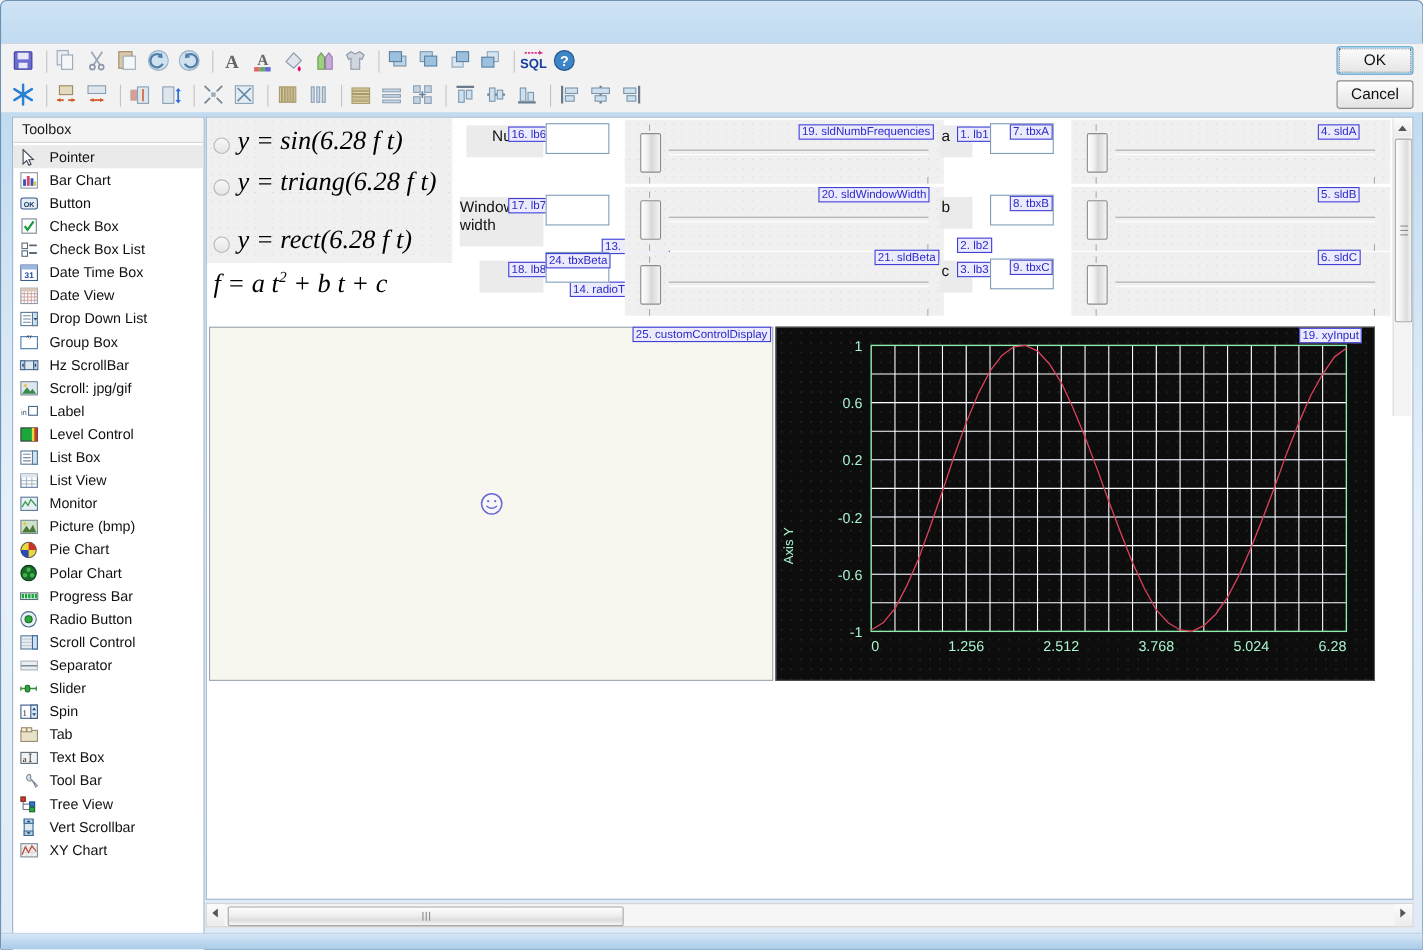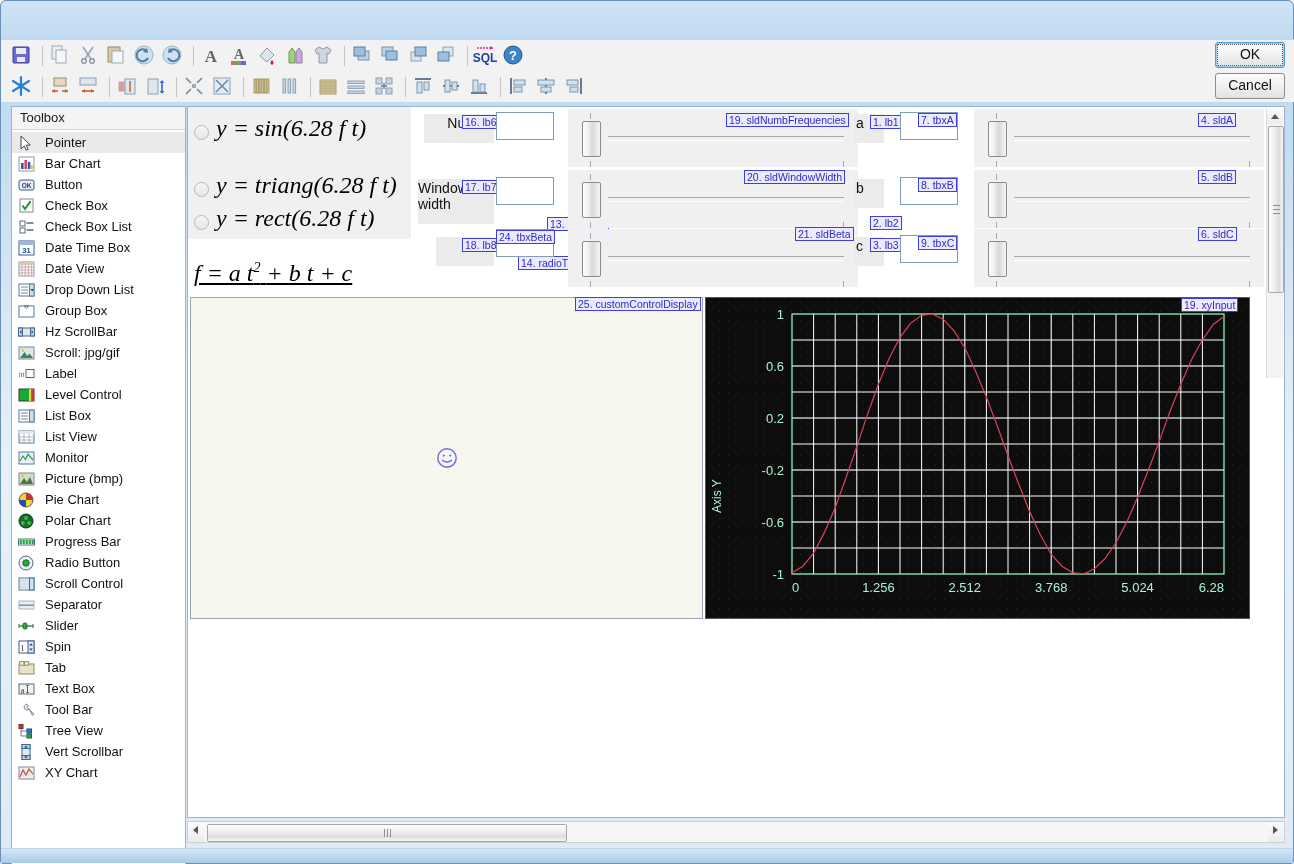--- a/index.html
+++ b/index.html
@@ -693,31 +693,31 @@
   <div id="design" class="dotted">
 
     <div id="form-top">
 
       <div class="panelgrey" style="position:absolute;left:0;top:0;width:223px;height:183px;">
         <div id="radio-list">
             <div class="radio-row" style="top: 6px; width: 215px;">
               <span class="radio"></span>
               <span class="eq">y = sin(6.28 f t)</span>
             </div>
-            <div class="radio-row" style="top: 63px; width: 215px;">
+            <div class="radio-row" style="top: 44px; width: 215px;">
               <span class="radio"></span>
               <span class="eq">y = triang(6.28 f t)</span>
             </div>
             <div class="radio-row" style="top: 96px; width: 215px;">
               <span class="radio"></span>
               <span class="eq">y = rect(6.28 f t)</span>
             </div>
           </div>
         <div style="position:absolute;left:0;top:132px;width:223px;height:51px;background:#fff;">
-          <div class="eq" style="left:6px;top:21px;text-decoration:underline;">
+          <div class="eq" style="left:6px;top:6px;">
             <span>f = a t</span><sup>2</sup> <span>+ b t + c</span>
           </div>
           <div class="tag" style="left:186px;top:142px;">10. lb4</div>
         </div>
       </div>
       <div class="tag" style="position:absolute;left:359px;top:110px;">13. radioSin</div>
       <div class="tag" style="position:absolute;left:330px;top:149px;">14. radioTriangular</div>
       <div class="tag" style="position:absolute;left:313px;top:192px;">15. radioRectangular</div>
 
       <div id="left-fields">

